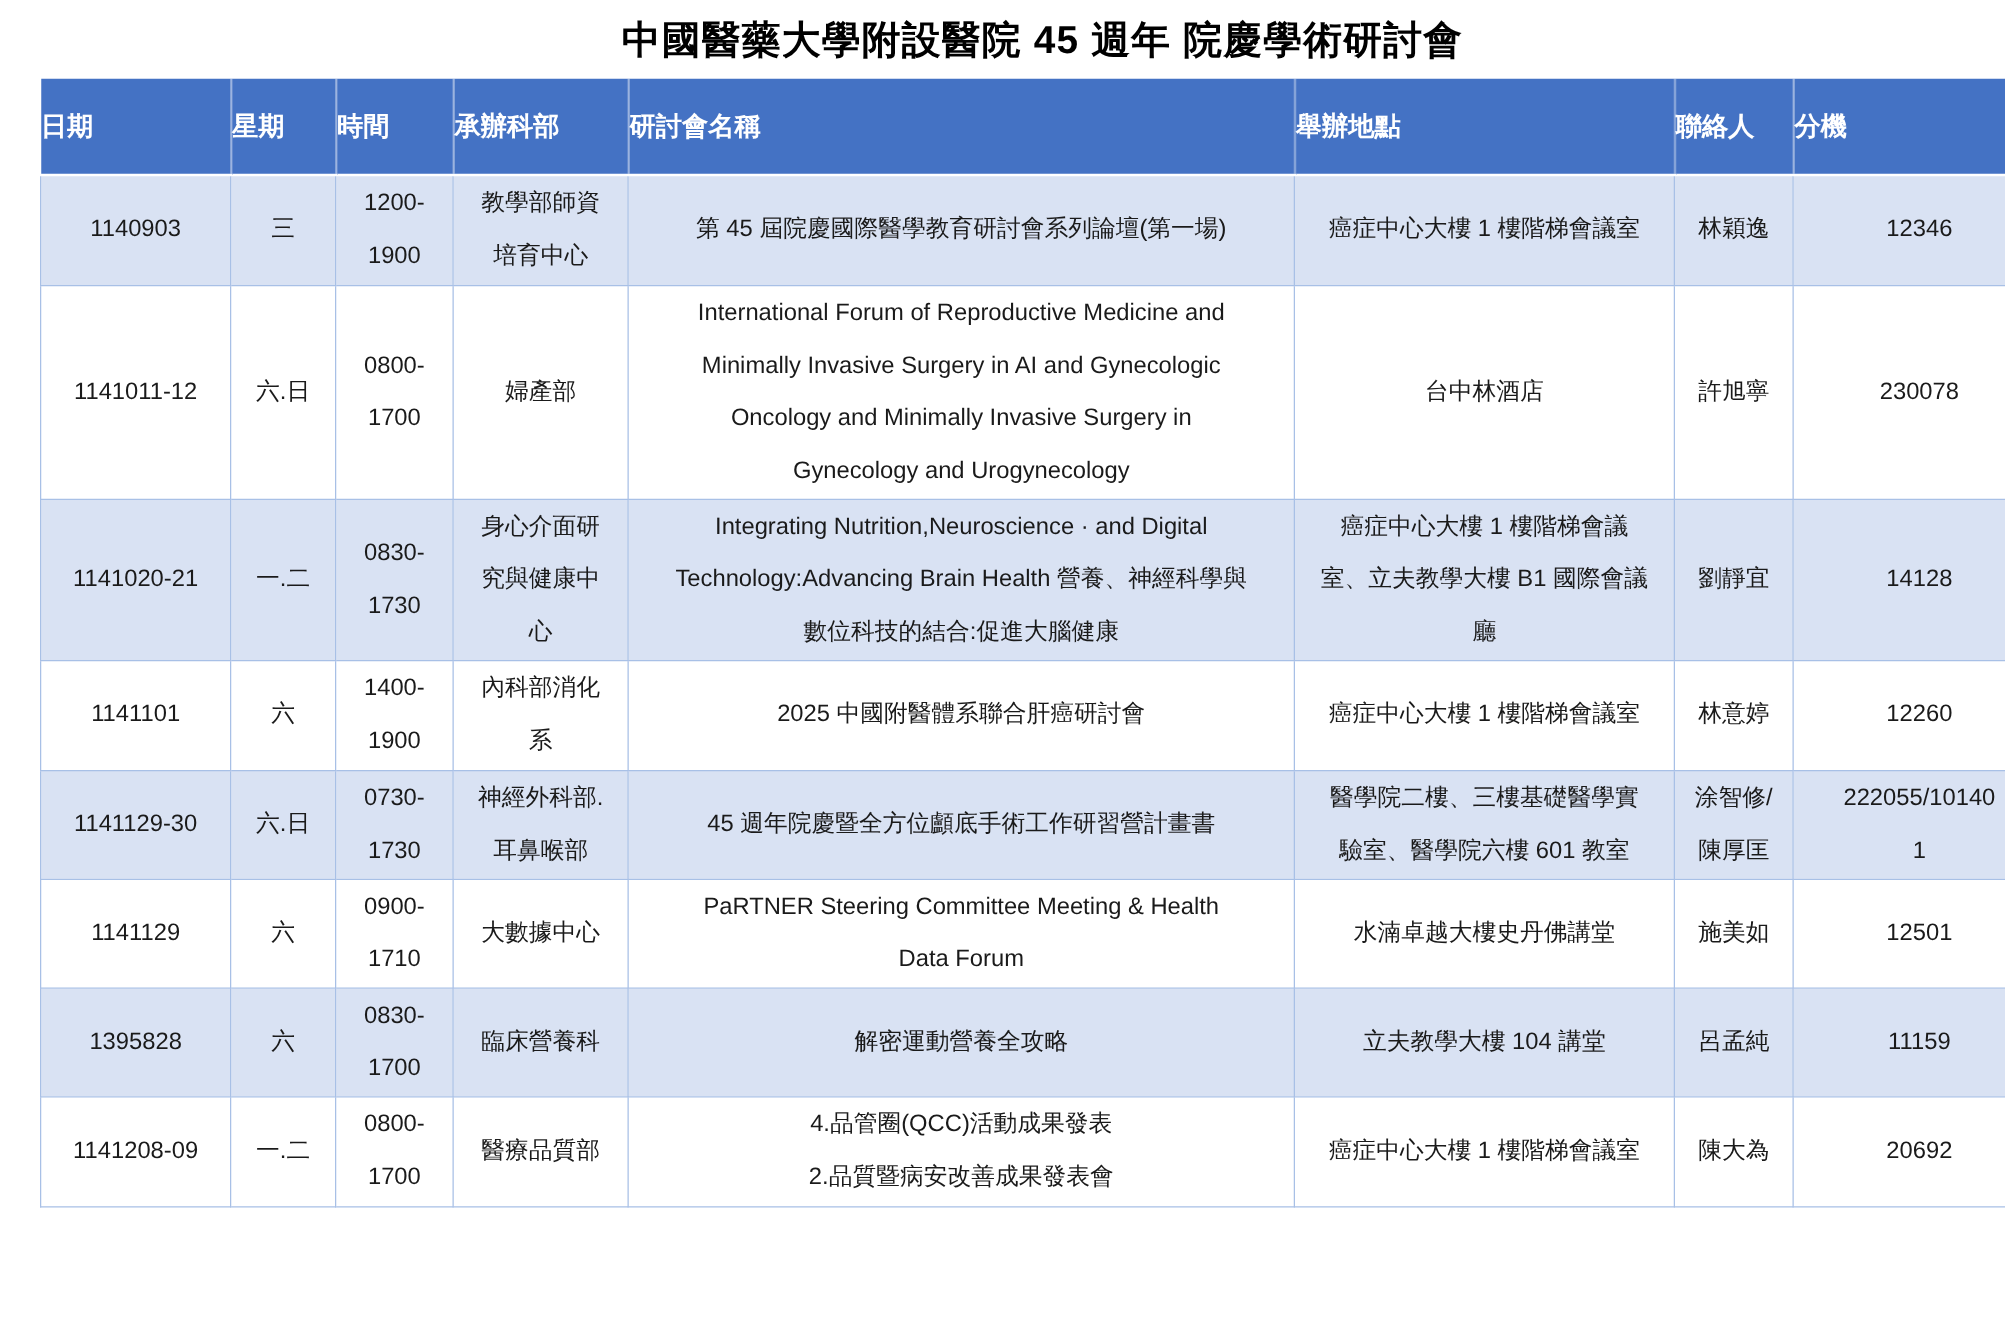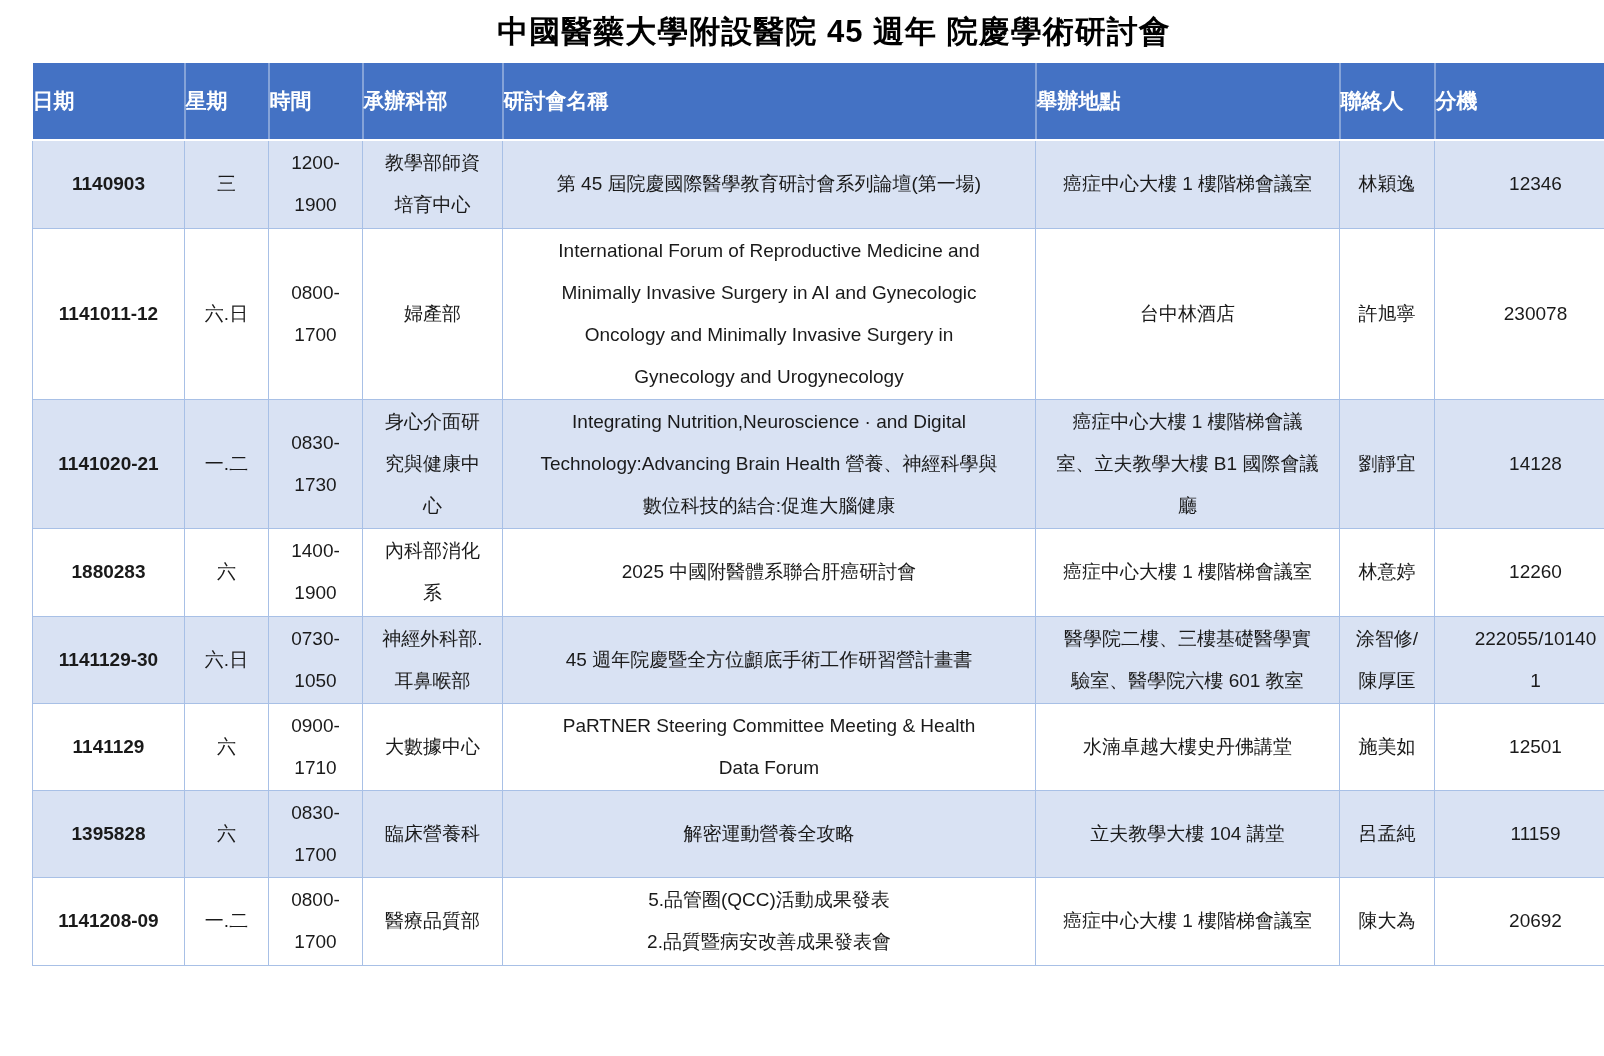--- a/index.html
+++ b/index.html
@@ -45,21 +45,21 @@
     line-height:42px;
     text-align:center;
     vertical-align:middle;
     border:1.5px solid var(--border);
     white-space:pre-line;
     overflow:hidden;
     padding:0 6px;
   }
   tr.band td{background:var(--band_bg);}
   tr.plain td{background:var(--white_bg);}
-  td.date{font-weight:bold;}
+  td.date{font-weight:normal;}
 </style>
 </head>
 <body>
 
 <div class="page">
   <div class="title">中國醫藥大學附設醫院 45 週年 院慶學術研討會</div>
 
   <table class="schedule">
     <colgroup>
       <col style="width:152px">
@@ -121,36 +121,36 @@
         <td>Integrating Nutrition,Neuroscience · and Digital
 Technology:Advancing Brain Health 營養、神經科學與
 數位科技的結合:促進大腦健康</td>
         <td>癌症中心大樓 1 樓階梯會議
 室、立夫教學大樓 B1 國際會議
 廳</td>
         <td>劉靜宜</td>
         <td>14128</td>
       </tr>
       <tr class="plain" style="height:88px">
-        <td class="date">1880283</td>
+        <td class="date">1141101</td>
         <td>六</td>
         <td>1400-
 1900</td>
         <td>內科部消化
 系</td>
         <td>2025 中國附醫體系聯合肝癌研討會</td>
         <td>癌症中心大樓 1 樓階梯會議室</td>
         <td>林意婷</td>
         <td>12260</td>
       </tr>
       <tr class="band" style="height:87px">
         <td class="date">1141129-30</td>
         <td>六.日</td>
         <td>0730-
-1050</td>
+1730</td>
         <td>神經外科部.
 耳鼻喉部</td>
         <td>45 週年院慶暨全方位顱底手術工作研習營計畫書</td>
         <td>醫學院二樓、三樓基礎醫學實
 驗室、醫學院六樓 601 教室</td>
         <td>涂智修/
 陳厚匡</td>
         <td>222055/10140
 1</td>
       </tr>
@@ -176,21 +176,21 @@
         <td>立夫教學大樓 104 講堂</td>
         <td>呂孟純</td>
         <td>11159</td>
       </tr>
       <tr class="plain" style="height:88px">
         <td class="date">1141208-09</td>
         <td>一.二</td>
         <td>0800-
 1700</td>
         <td>醫療品質部</td>
-        <td>5.品管圈(QCC)活動成果發表
+        <td>4.品管圈(QCC)活動成果發表
 2.品質暨病安改善成果發表會</td>
         <td>癌症中心大樓 1 樓階梯會議室</td>
         <td>陳大為</td>
         <td>20692</td>
       </tr>
     </tbody>
   </table>
 </div>
 
 </body></html>

